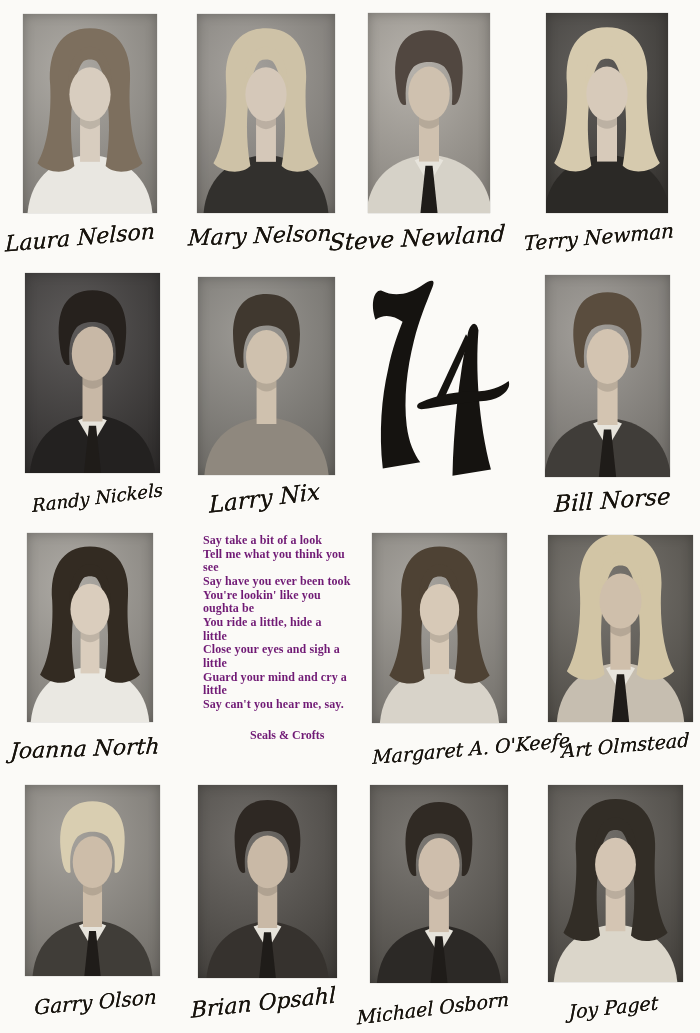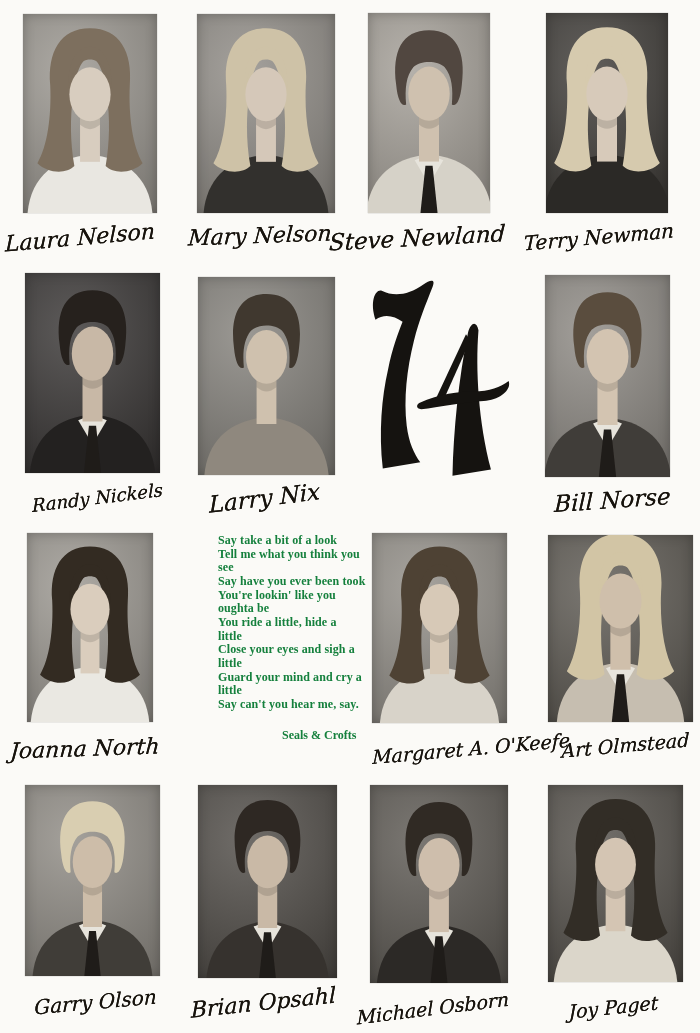--- a/index.html
+++ b/index.html
@@ -20,30 +20,30 @@
   .sig{
     position:absolute;text-align:center;
     font-family:"DejaVu Serif",serif;font-style:italic;
     color:#17130d;white-space:nowrap;
     text-shadow:0 0 .5px #17130d;
   }
   #year-numeral{position:absolute;left:366px;top:274px;width:148px;height:208px;}
   #year-numeral svg{width:100%;height:100%;}
   .sr-only{position:absolute;width:1px;height:1px;overflow:hidden;clip:rect(0 0 0 0);}
   #quote-block{
-    position:absolute;left:218px;top:534px;width:158px;
-    color:#15803d;
+    position:absolute;left:203px;top:534px;width:158px;
+    color:#701a75;
   }
   #quote-text{
     font-family:"Liberation Serif",serif;font-size:12px;line-height:1.14;
     font-weight:bold;white-space:pre-line;letter-spacing:.1px;
   }
   #quote-attribution{
     font-family:"Liberation Serif",serif;font-size:12px;font-weight:bold;
-    margin-top:16px;margin-left:64px;
+    margin-top:16px;margin-left:47px;
   }
 </style>
 </head>
 <body>
 
 <div id="page" style="background: rgb(251, 250, 247);">
 
   <div id="year-numeral">
     <span class="sr-only">74</span>
     <svg viewBox="0 0 140 200" aria-hidden="true">

